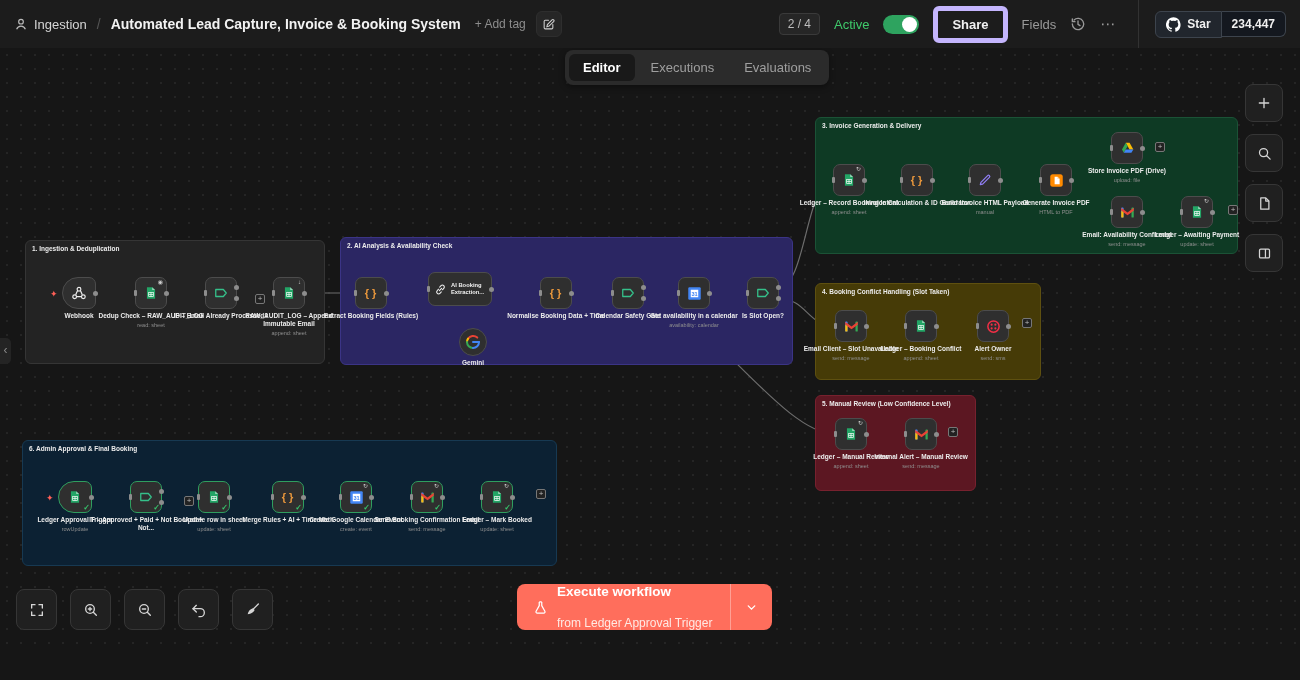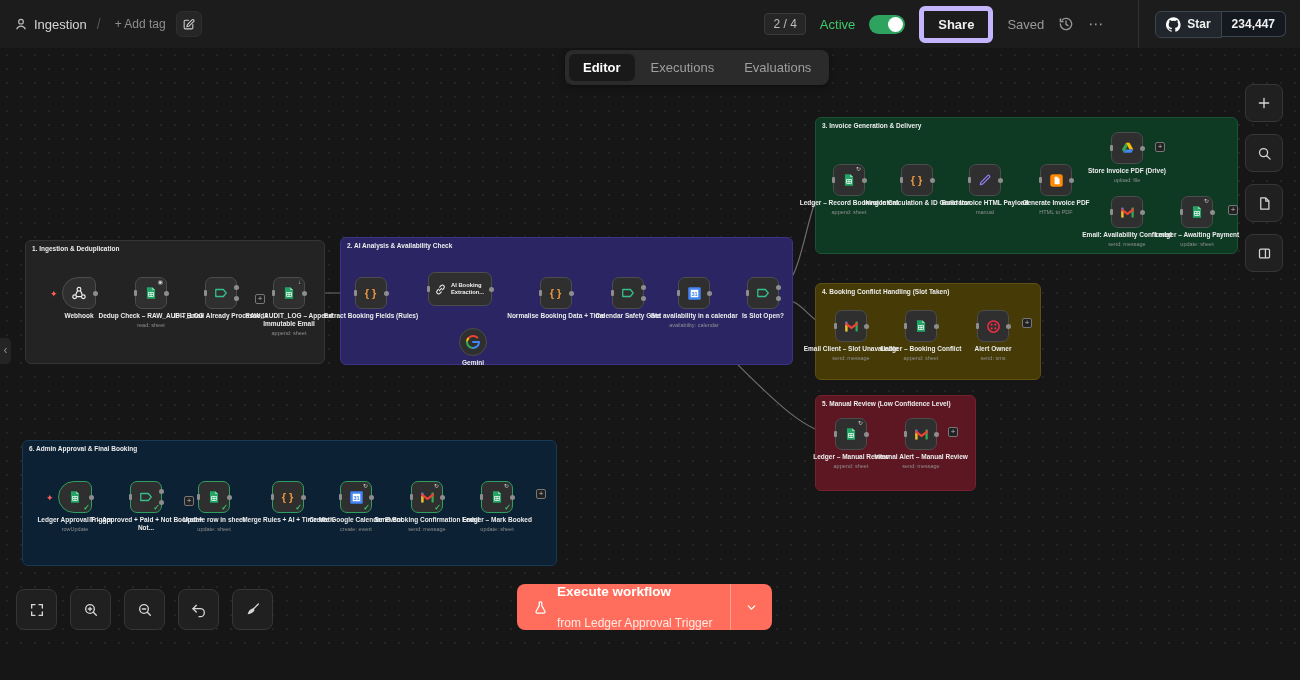--- a/index.html
+++ b/index.html
@@ -20,21 +20,21 @@
   .hdr-right { display:flex; align-items:center; gap:14px; }
   .counter { font-size:12px; color:#bdbdbd; background:#262626; border:1px solid #3a3a3a;
              border-radius:4px; padding:3px 8px; }
   .active-lbl { color:#3fca6b; font-size:13px; }
   .toggle { width:36px; height:19px; border-radius:10px; background:#2ea35f; position:relative; cursor:pointer; }
   .toggle .knob { position:absolute; top:2px; right:2px; width:15px; height:15px; border-radius:50%; background:#fff; }
   .share-btn { font-size:13px; color:#f0f0f0; font-weight:bold; border:5px solid #c4b5fd; border-radius:6px;
                padding:6px 14px; background:transparent; cursor:pointer; }
   .saved { font-size:13px; color:#9a9a9a; }
   .dots3 { color:#9a9a9a; font-size:15px; letter-spacing:1px; cursor:pointer; }
-  .gh-area { display:flex; align-items:center; margin-left:20px; padding-left:16px; border-left:1px solid #323232; height:48px; }
+  .gh-area { display:flex; align-items:center; margin-left:8px; padding-left:16px; border-left:1px solid #323232; height:48px; }
   .gh-star { display:flex; align-items:center; gap:6px; background:#21262d; border:1px solid #3d444d;
              border-radius:6px 0 0 6px; padding:5px 10px; font-size:12px; font-weight:bold; color:#f0f0f0; cursor:pointer; }
   .gh-count { background:#14181f; border:1px solid #3d444d; border-left:none; border-radius:0 6px 6px 0;
               padding:5px 10px; font-size:12px; font-weight:bold; color:#f0f0f0; cursor:pointer; }
 
   
   .tabbar { position:absolute; left:565px; top:50px; z-index:25; background:#2b2b2b; border-radius:8px;
             padding:4px; display:flex; gap:2px; box-shadow:0 2px 6px rgba(0,0,0,.4); }
   .tab { font-size:13px; color:#9f9f9f; padding:6px 14px; border-radius:6px; cursor:pointer; }
   .tab.active { background:#191919; color:#fff; font-weight:bold; }
@@ -632,36 +632,37 @@
   <div class="hdr">
     <div class="hdr-left">
       <span class="proj">
         <svg width="14" height="14" viewBox="0 0 24 24" fill="none" stroke="#bbb" stroke-width="2">
             <circle cx="12" cy="8" r="4"></circle>
             <path d="M4.5 21c1.5-4 4.8-5.5 7.5-5.5s6 1.5 7.5 5.5"></path>
           </svg>
         <span>Ingestion</span>
       </span>
       <span class="crumb-sep">/</span>
+      <span class="wf-title">Automated Lead Capture, Invoice &amp; Booking System</span>
       <span class="add-tag">+ Add tag</span>
       <span class="icon-btn">
         <svg width="13" height="13" viewBox="0 0 24 24" fill="none" stroke="#cfcfcf" stroke-width="2" stroke-linecap="round">
             <path d="M12 4H6a2 2 0 0 0-2 2v12a2 2 0 0 0 2 2h12a2 2 0 0 0 2-2v-6"></path>
             <path d="M18.5 3.5a2.1 2.1 0 0 1 3 3L13 15l-4 1 1-4z"></path>
           </svg>
       </span>
     </div>
     <div class="hdr-right">
       <span class="counter">2 / 4</span>
       <span class="active-lbl">Active</span>
       <span class="toggle">
           <span class="knob"></span>
         </span>
       <button class="share-btn">Share</button>
-      <span class="saved">Saved</span>
+      <span class="saved">Fields</span>
       <span style="display:flex;">
         <svg width="16" height="16" viewBox="0 0 24 24" fill="none" stroke="#9a9a9a" stroke-width="2" stroke-linecap="round">
             <path d="M3.5 12a8.5 8.5 0 1 0 2.6-6.1"></path>
             <path d="M3.5 4.5v4h4"></path>
             <path d="M12 7.5v5l3 2"></path>
           </svg>
       </span>
       <span class="dots3">⋯</span>
       <span class="gh-area">
         <span class="gh-star">

